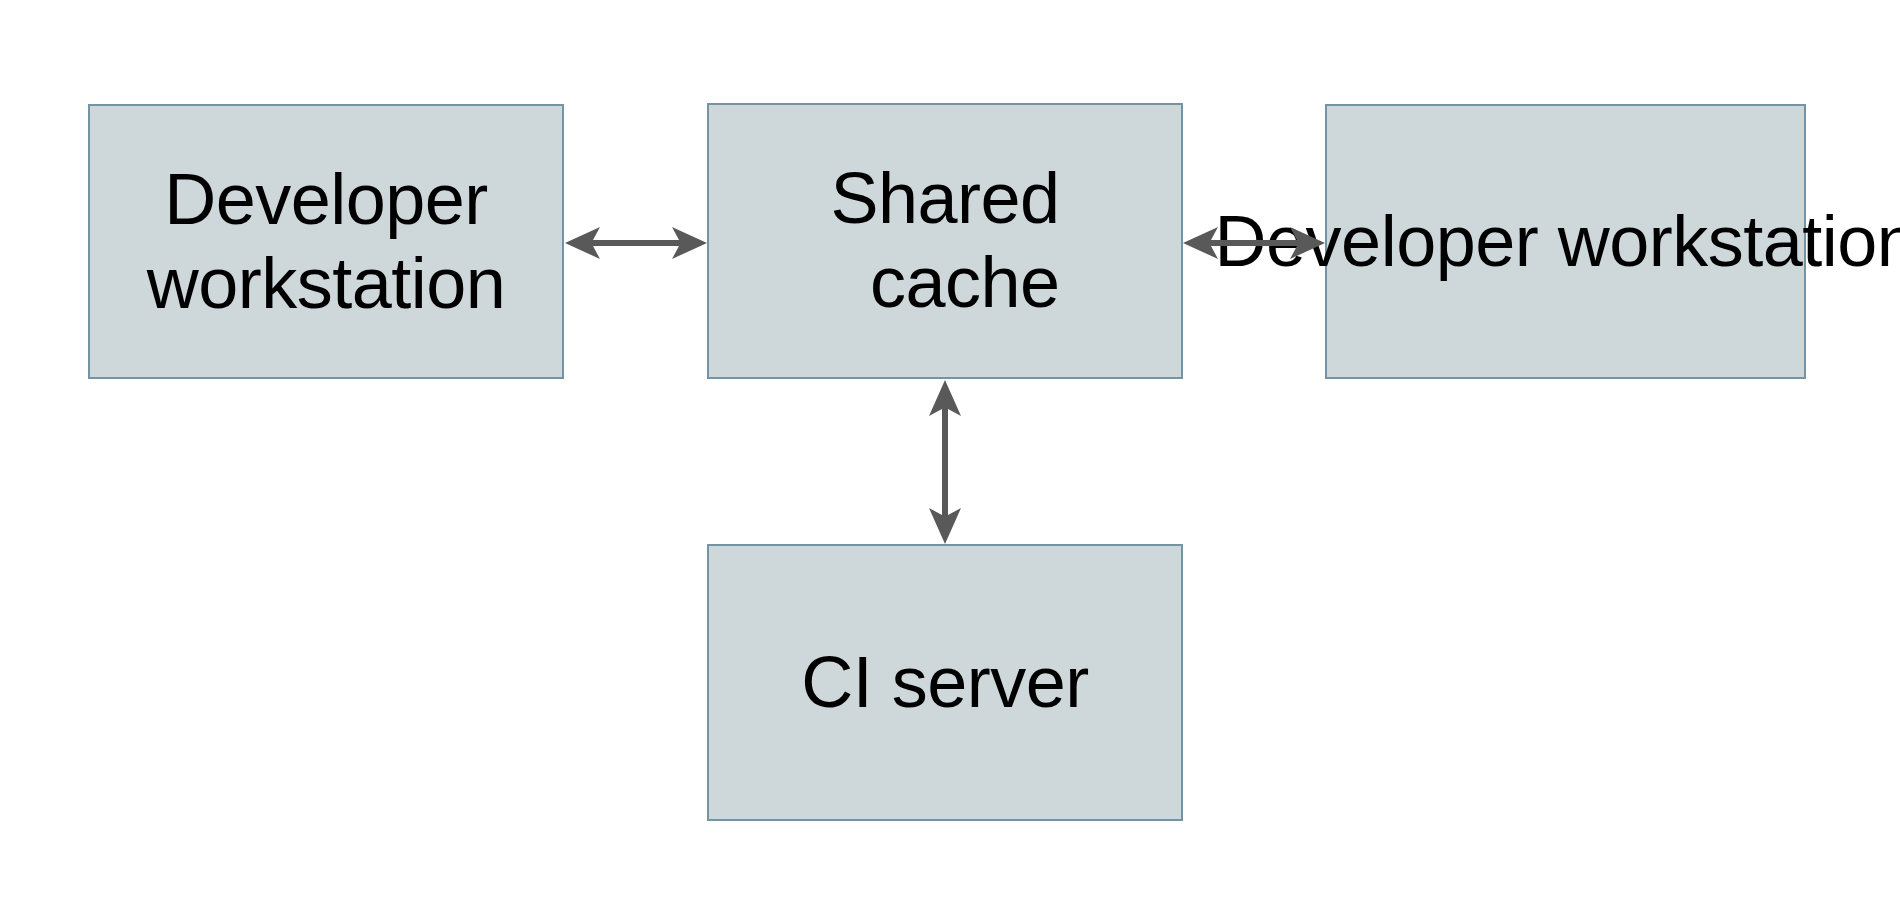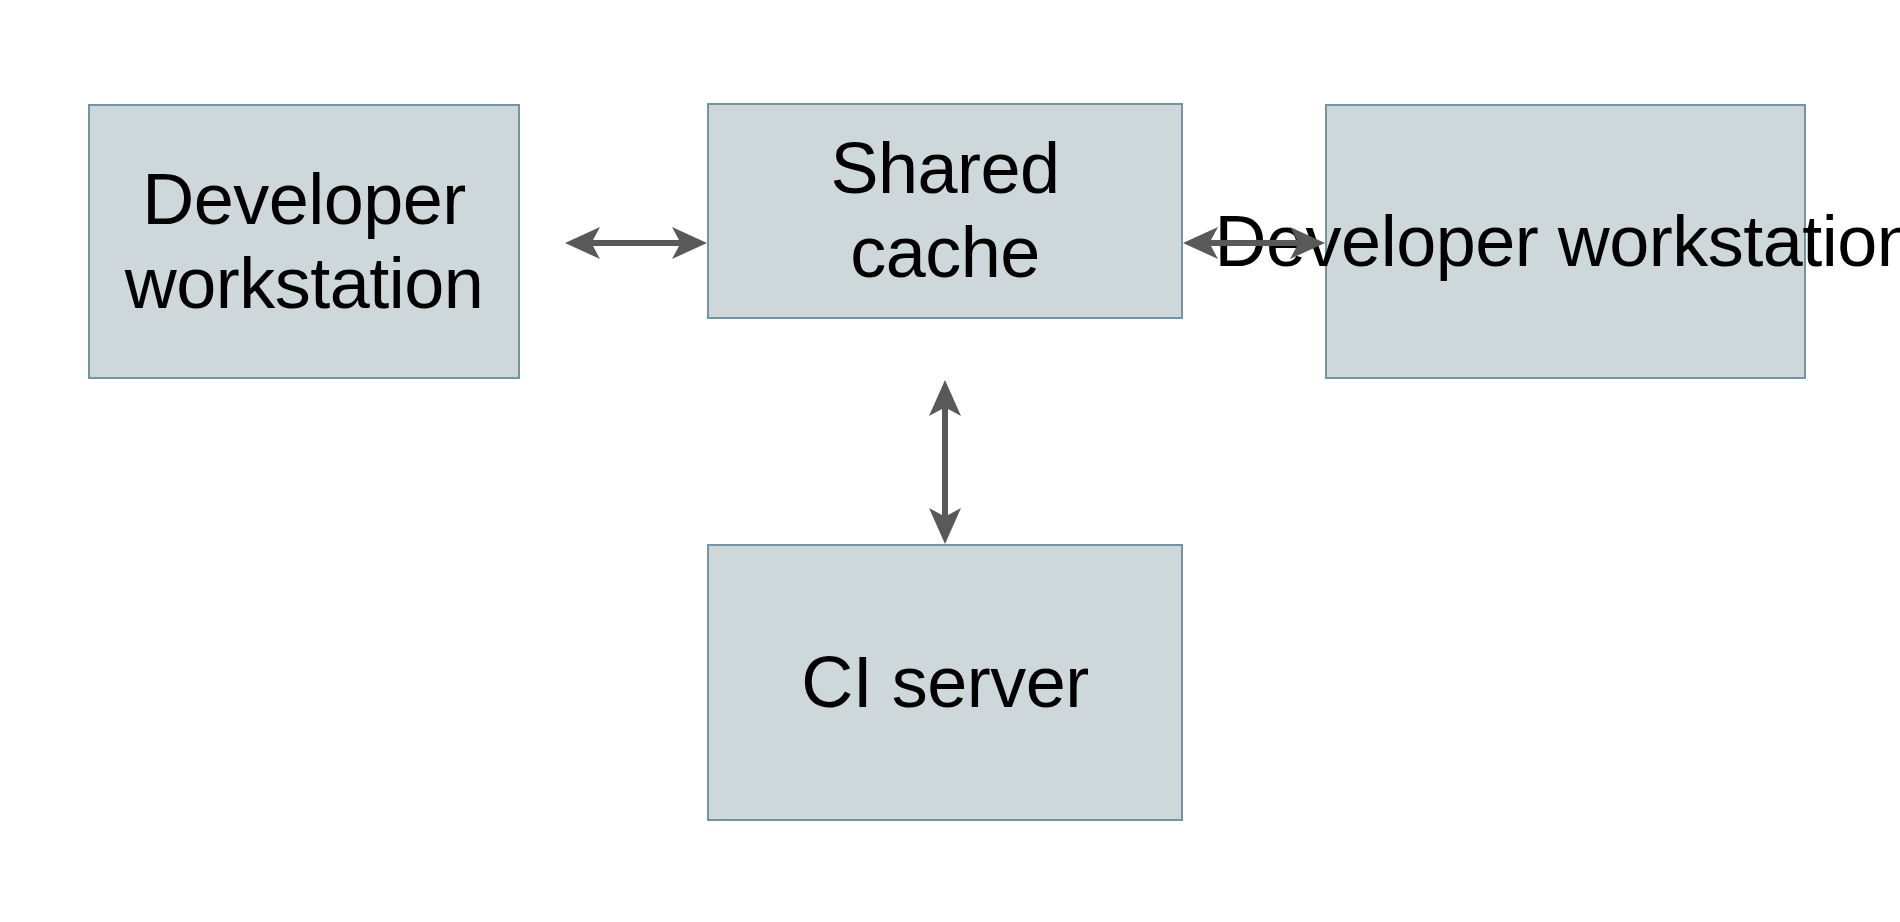--- a/index.html
+++ b/index.html
@@ -30,22 +30,22 @@
   }
   .node-label {
     font-family: "Liberation Sans", sans-serif;
     font-size: 72px;
     line-height: 1.16;
     color: #000000;
     letter-spacing: -0.5px;
     white-space: pre-line;
     padding: 0 4px;
   }
-  #node-left  { left: 88px;  top: 104px; width: 432px; height: 275px; }
-  #node-cache { left: 707px; top: 103px; width: 476px; height: 216px; }
+  #node-left  { left: 88px;  top: 104px; width: 476px; height: 275px; }
+  #node-cache { left: 707px; top: 103px; width: 476px; height: 276px; text-align: right; }
   #node-right { left: 1325px;top: 104px; width: 481px; height: 275px; }
   #node-ci    { left: 707px; top: 544px; width: 476px; height: 277px; justify-content: center; }
 
   #node-right .node-label { white-space: nowrap; }
 
   .edge {
     position: absolute;
     overflow: visible;
   }
   #edge-left-cache  { left: 560px;  top: 214px; width: 152px; height: 58px; }

